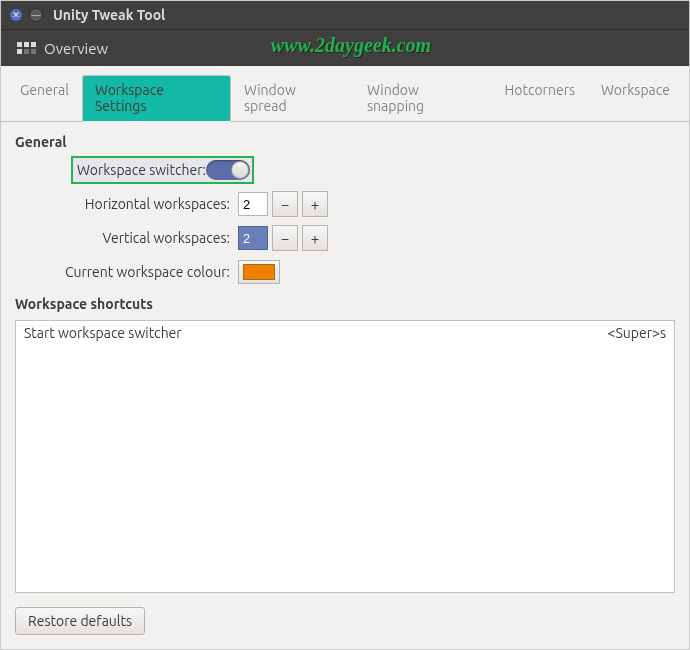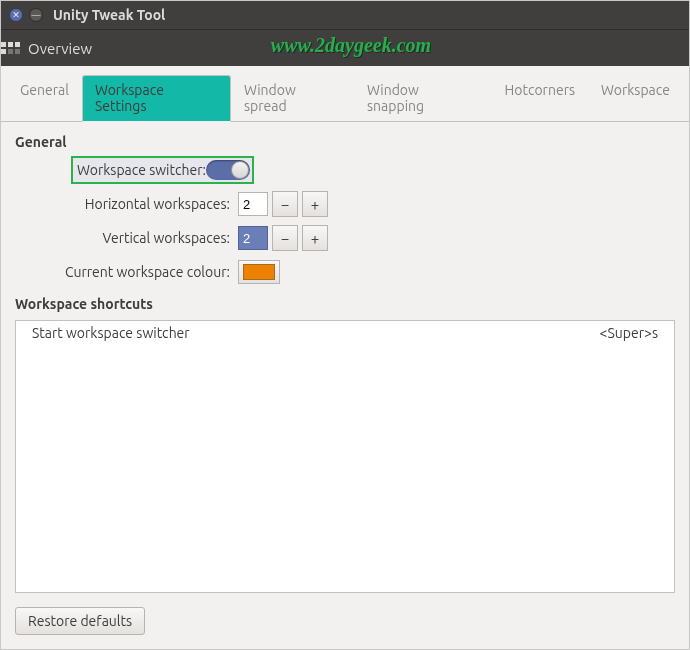--- a/index.html
+++ b/index.html
@@ -55,20 +55,21 @@
     font-size: 14px;
     margin-left: 4px;
   }
   
   .toolbar {
     height: 36px;
     background: #403f3d;
     border-top: 1px solid #2e2d2b;
     display: flex;
     align-items: center;
+    padding-left: 16px;
     gap: 8px;
     color: #dedcd9;
     font-size: 15px;
     position: relative;
   }
   .overview-icon {
     display: grid;
     grid-template-columns: repeat(3, 5px);
     grid-auto-rows: 5px;
     gap: 2px;
@@ -213,21 +214,21 @@
     flex: 1;
     min-height: 260px;
     margin-top: 4px;
     border: 1px solid #c4c1bd;
     background: #fff;
     overflow: auto;
   }
   .shortcut-row {
     display: flex;
     justify-content: space-between;
-    padding: 4px 16px;
+    padding: 4px 8px;
     font-size: 14px;
   }
   .bottom-bar {
     margin-top: 14px;
   }
   .restore-btn {
     display: inline-block;
     padding: 5px 12px;
     border: 1px solid #b7b4b0;
     background: linear-gradient(#f8f7f6,#e4e1de);

